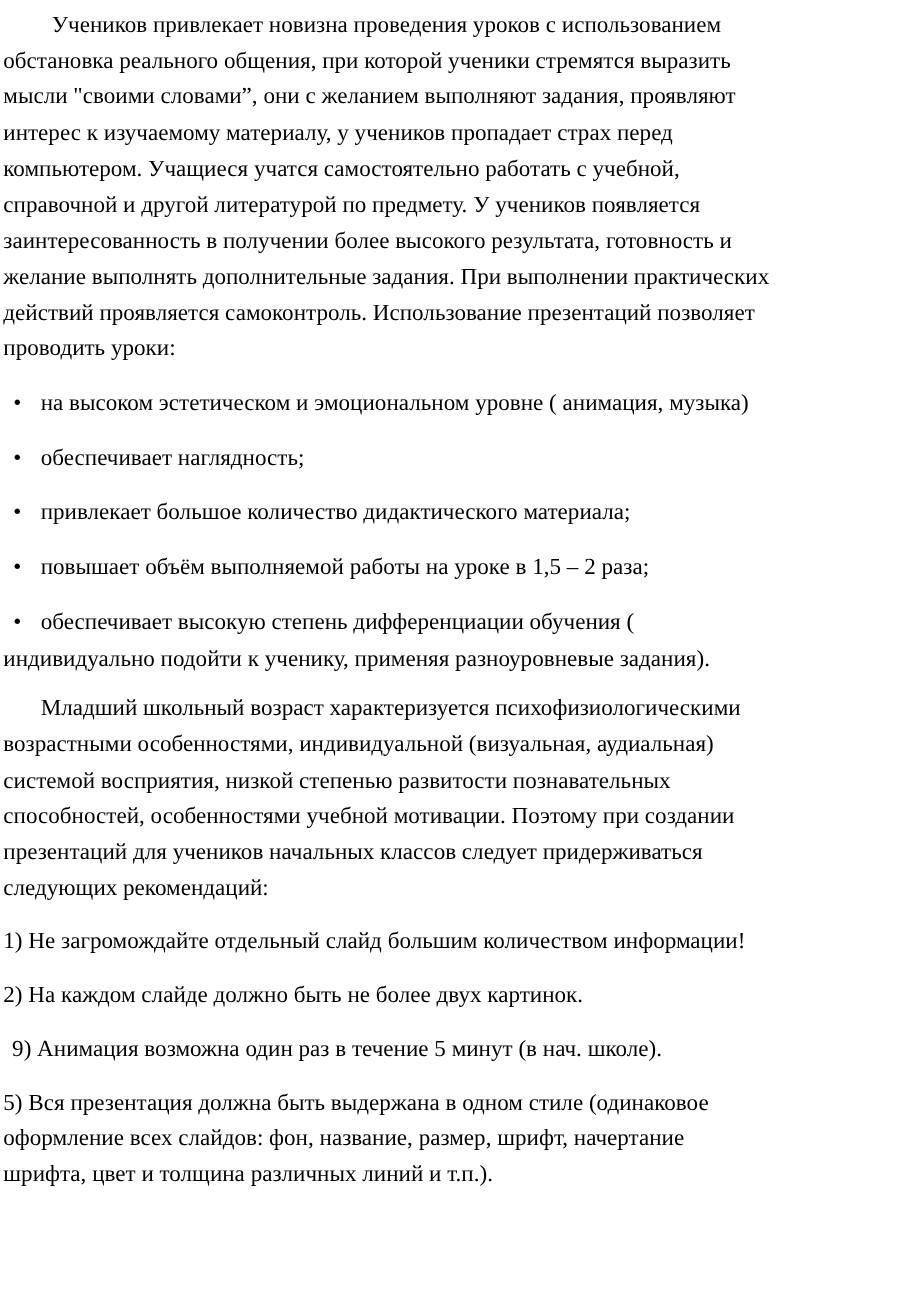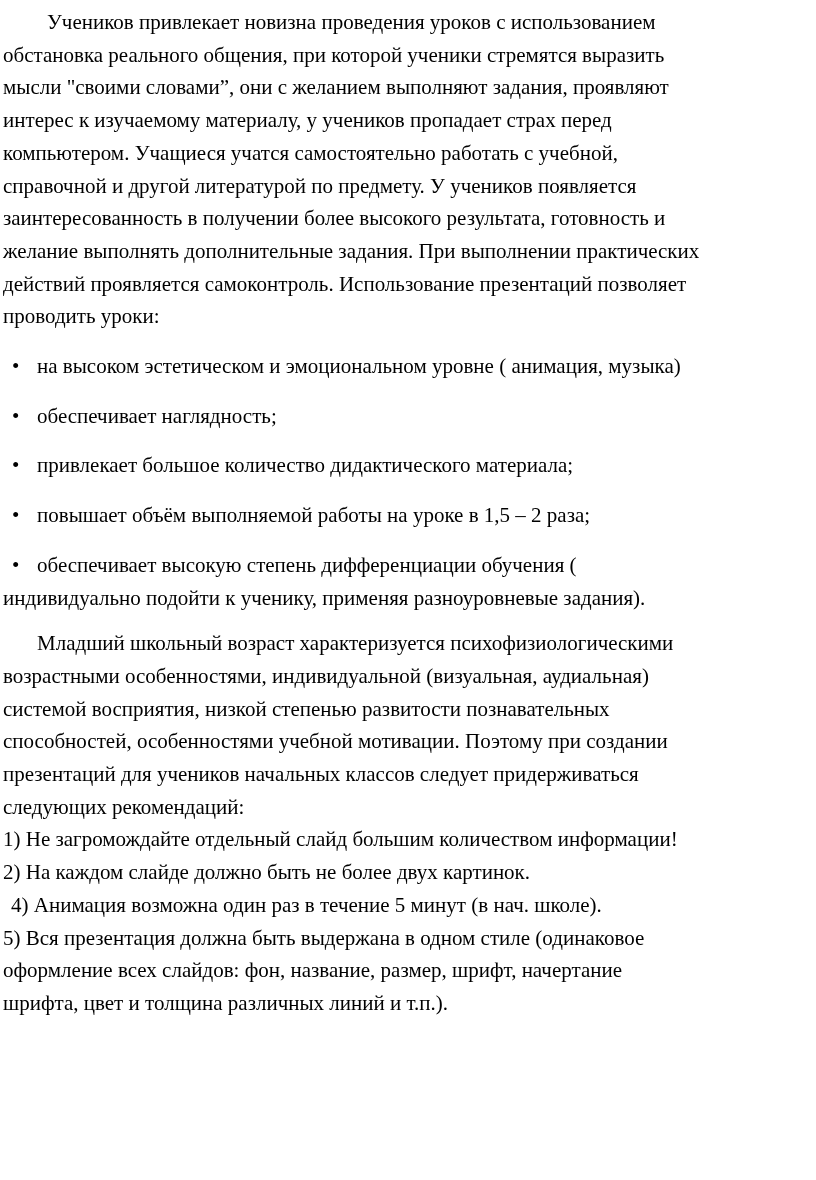--- a/index.html
+++ b/index.html
@@ -25,21 +25,21 @@
   }
   .line {
     white-space: pre;
   }
   
   .indent-lg { text-indent: 44px; }
   .indent-md { text-indent: 34px; }
   
   .gap-bullet { margin-top: 17px; }
   .gap-para   { margin-top: 13px; }
-  .gap-num    { }
+  .gap-num    { margin-top: 16px; }
   
   .bullet-line { display: flex; }
   .bullet-marker {
     display: inline-block;
     box-sizing: border-box;
     width: 34px;
     padding-left: 9px;
     flex: 0 0 34px;
   }
   
@@ -118,21 +118,21 @@
     <div class="gap-num">
       <div class="line">1) Не загромождайте отдельный слайд большим количеством информации!</div>
     </div>
 
     <div class="gap-num">
       <div class="line">2) На каждом слайде должно быть не более двух картинок.</div>
     </div>
 
 
     <div class="gap-num pad-md">
-      <div class="line">4) Анимация возможна один раз в течение 5 минут (в нач. школе).</div>
+      <div class="line">9) Анимация возможна один раз в течение 5 минут (в нач. школе).</div>
     </div>
 
     <div class="gap-num">
       <div class="line">5) Вся презентация должна быть выдержана в одном стиле (одинаковое</div>
       <div class="line">оформление всех слайдов: фон, название, размер, шрифт, начертание</div>
       <div class="line">шрифта, цвет и толщина различных линий и т.п.).</div>
     </div>
 
   </div>
 

